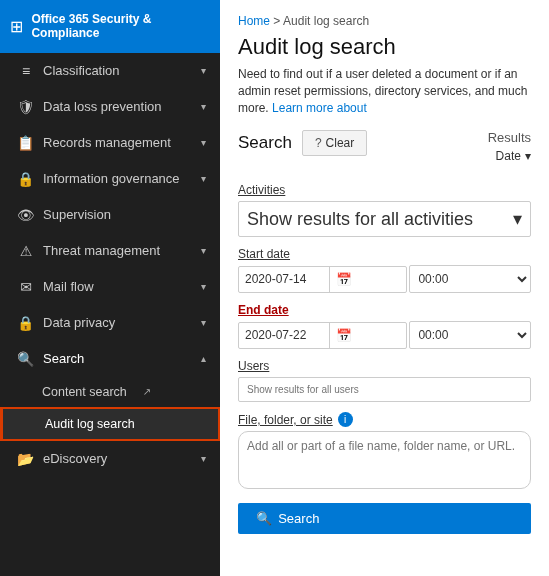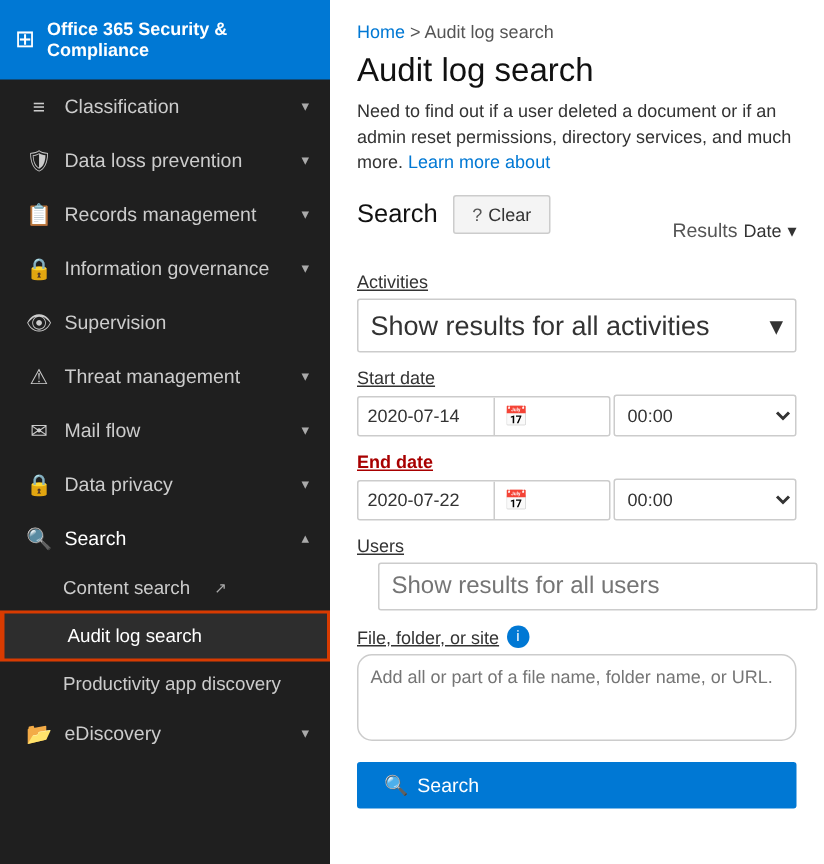--- a/index.html
+++ b/index.html
@@ -130,24 +130,23 @@
       color: #333;
       font-size: 12px;
       cursor: pointer;
       border-radius: 2px;
     }
 
     .results-label {
       font-size: 13px;
       color: #555;
       display: flex;
-      flex-direction: row;
+      flex-direction: column;
       align-items: flex-end;
       gap: 4px;
-      margin-top: 16px;
     }
     .results-label .date-filter {
       display: flex;
       align-items: center;
       gap: 4px;
       font-size: 12px;
       color: #333;
       cursor: pointer;
     }
 
@@ -213,25 +212,24 @@
       color: #333;
       background: #fff;
       cursor: pointer;
     }
 
     .text-input {
       width: 100%;
       padding: 6px 8px;
       border: 1px solid #ccc;
       border-radius: 2px;
-      font-size: 16px;
+      font-size: 10px;
       color: #be185d;
       background: #fff;
       outline: none;
-      margin-left: 14px;
     }
 
     .field-label-row {
       display: flex;
       align-items: center;
       gap: 5px;
       margin-top: 10px;
       margin-bottom: 4px;
     }
     .info-icon {
@@ -356,23 +354,20 @@
     </div>
     <span class="chevron">▴</span>
   </div>
 
   <div class="sidebar-subitem">
     <span>Content search</span>
     <span class="ext-icon">↗</span>
   </div>
   <div class="sidebar-subitem active-sub">
     <span>Audit log search</span>
-  </div>
-  <div class="sidebar-subitem">
-    <span>Productivity app discovery</span>
   </div>
 
   <div class="sidebar-item">
     <div class="item-left">
       <span class="icon">📂</span>
       <span>eDiscovery</span>
     </div>
     <span class="chevron">▾</span>
   </div>
 </nav>

